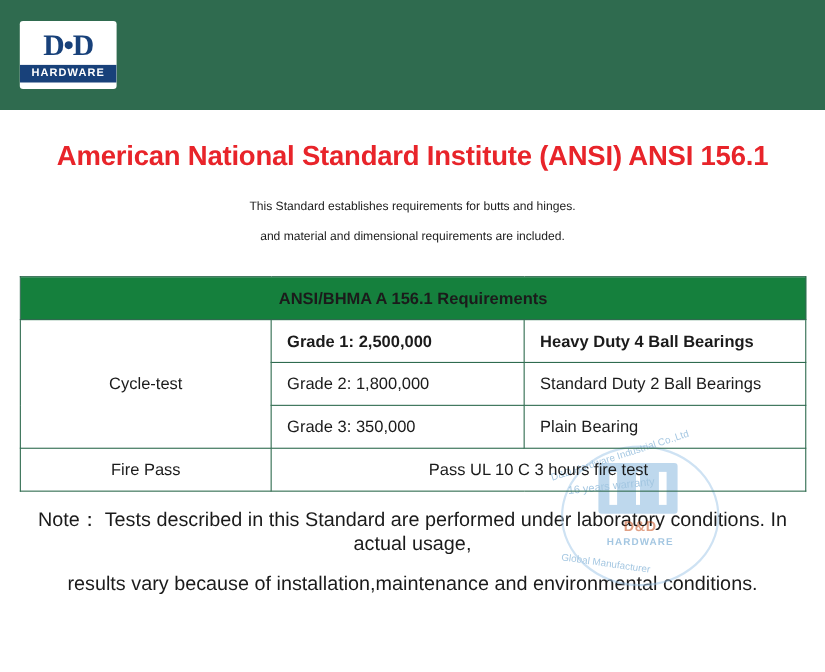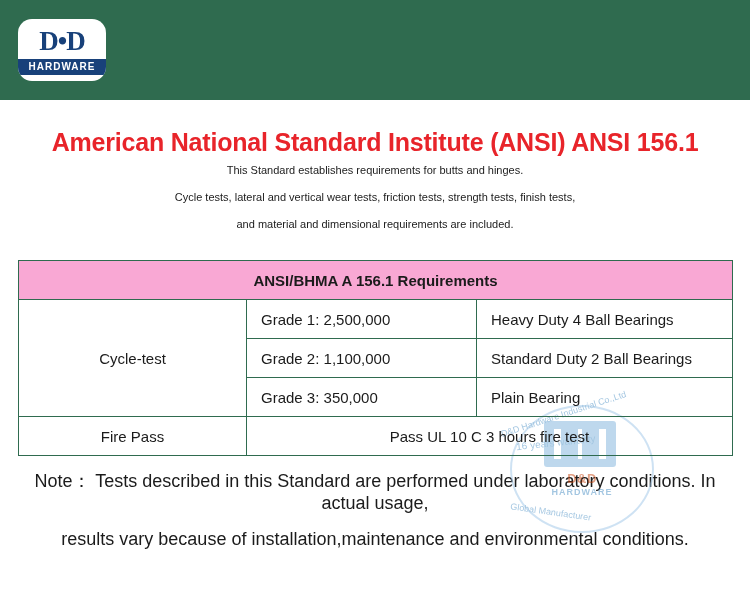--- a/index.html
+++ b/index.html
@@ -23,21 +23,21 @@
     background: #2f6b4f;
     display: flex;
     align-items: center;
     box-sizing: border-box;
     padding-left: 18px;
   }
   .logo {
     width: 88px;
     height: 62px;
     background: #ffffff;
-    border-radius: 14px;
+    border-radius: 3px;
     display: flex;
     flex-direction: column;
     align-items: center;
     justify-content: center;
     flex: 0 0 auto;
     margin-right: 16px;
     overflow: hidden;
   }
   .logo-mark {
     font-family: "Liberation Serif", serif;
@@ -71,20 +71,21 @@
   .content {
     position: relative;
     padding: 0 18px;
   }
   .std-title {
     text-align: center;
     color: #e8242a;
     font-size: 25px;
     font-weight: bold;
     margin-top: 28px;
+    margin-bottom: 18px;
     letter-spacing: -0.2px;
   }
   .intro {
     text-align: center;
     color: #1b1b1b;
     font-size: 11px;
     line-height: 27px;
   }
 
   
@@ -173,39 +174,39 @@
   }
   table.params td {
     border: 1px solid #2f6b4f;
     padding: 0;
     font-size: 15px;
     color: #1b1b1b;
     height: 38px;
     vertical-align: middle;
   }
   .th-row td {
-    background: #f9a8d4;
+    background: #15803d;
     text-align: center;
     font-size: 18px;
     font-weight: bold;
     height: 44px;
   }
   .lbl-cell {
     text-align: center;
     font-size: 17px;
   }
   .grade-cell {
     padding-left: 14px !important;
   }
   .desc-cell {
     padding-left: 14px !important;
   }
   .red-bold {
     color: #e8242a;
-    font-weight: normal;
+    font-weight: bold;
   }
   .fire-cell {
     text-align: center;
     font-size: 15px;
   }
   .fire-lbl {
     text-align: center;
     font-size: 17px;
   }
 
@@ -227,21 +228,20 @@
     <div class="logo-bar">HARDWARE</div>
   </div>
 </div>
 
 <div class="content">
 
   <div class="std-title">American National Standard Institute (ANSI) ANSI 156.1</div>
 
   <div>
     <div class="intro">This Standard establishes requirements for butts and hinges.</div>
-    <div class="intro">Cycle tests, lateral and vertical wear tests, friction tests, strength tests, finish tests,</div>
     <div class="intro">and material and dimensional requirements are included.</div>
   </div>
 
   <div class="watermark">
     <div class="wm-ring"></div>
     <div class="wm-box"></div>
     <div class="wm-name">D&amp;D</div>
     <div class="wm-sub">HARDWARE</div>
     <div class="wm-arc-top">D&amp;D Hardware Industrial Co.,Ltd</div>
     <div class="wm-arc-mid">16 years warranty</div>
@@ -258,21 +258,21 @@
       <tbody>
         <tr class="th-row">
           <td colspan="3">ANSI/BHMA A 156.1 Requirements</td>
         </tr>
         <tr>
           <td class="lbl-cell" rowspan="3">Cycle-test</td>
           <td class="grade-cell red-bold">Grade 1: 2,500,000</td>
           <td class="desc-cell red-bold">Heavy Duty 4 Ball Bearings</td>
         </tr>
         <tr>
-          <td class="grade-cell">Grade 2: 1,100,000</td>
+          <td class="grade-cell">Grade 2: 1,800,000</td>
           <td class="desc-cell">Standard Duty 2 Ball Bearings</td>
         </tr>
         <tr>
           <td class="grade-cell">Grade 3: 350,000</td>
           <td class="desc-cell">Plain Bearing</td>
         </tr>
         <tr>
           <td class="fire-lbl">Fire Pass</td>
           <td class="fire-cell" colspan="2">Pass UL 10 C 3 hours fire test</td>
         </tr>

